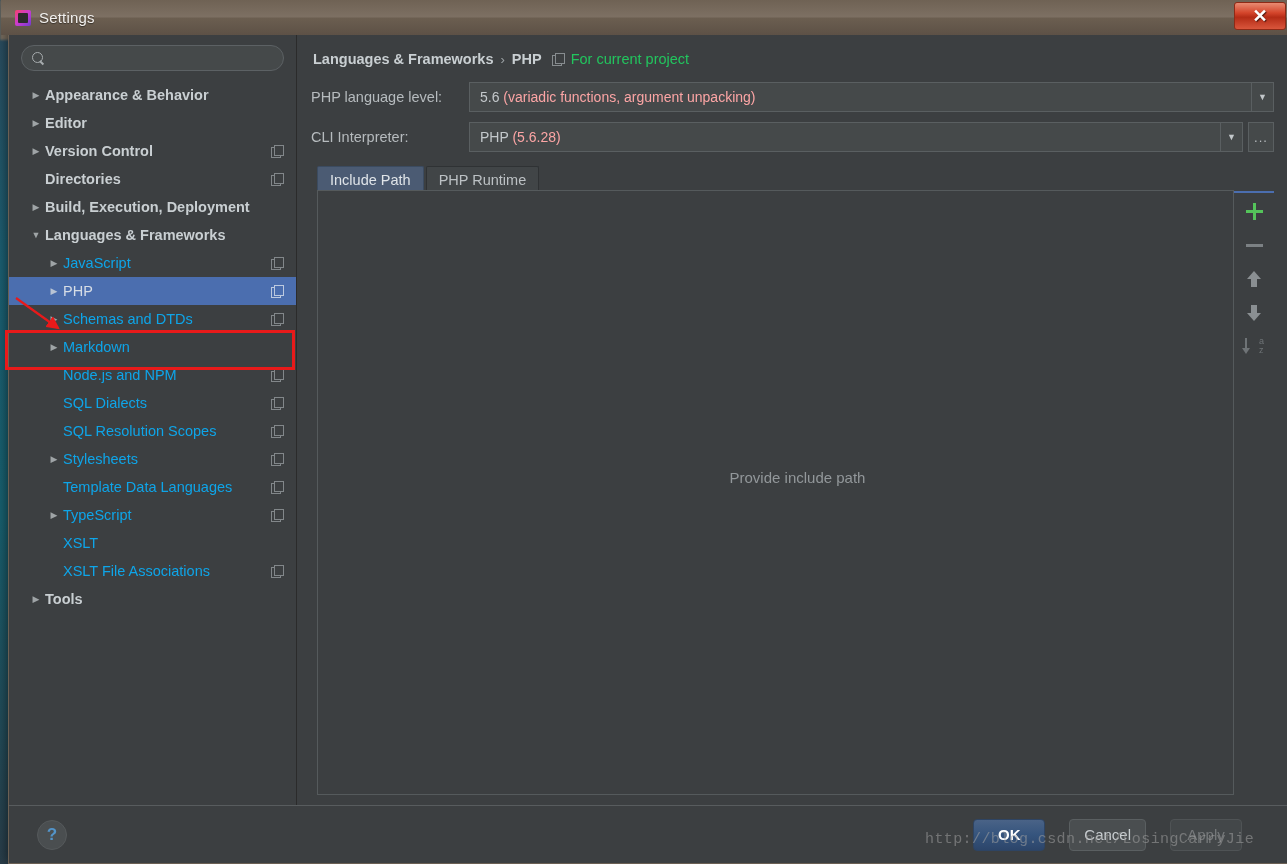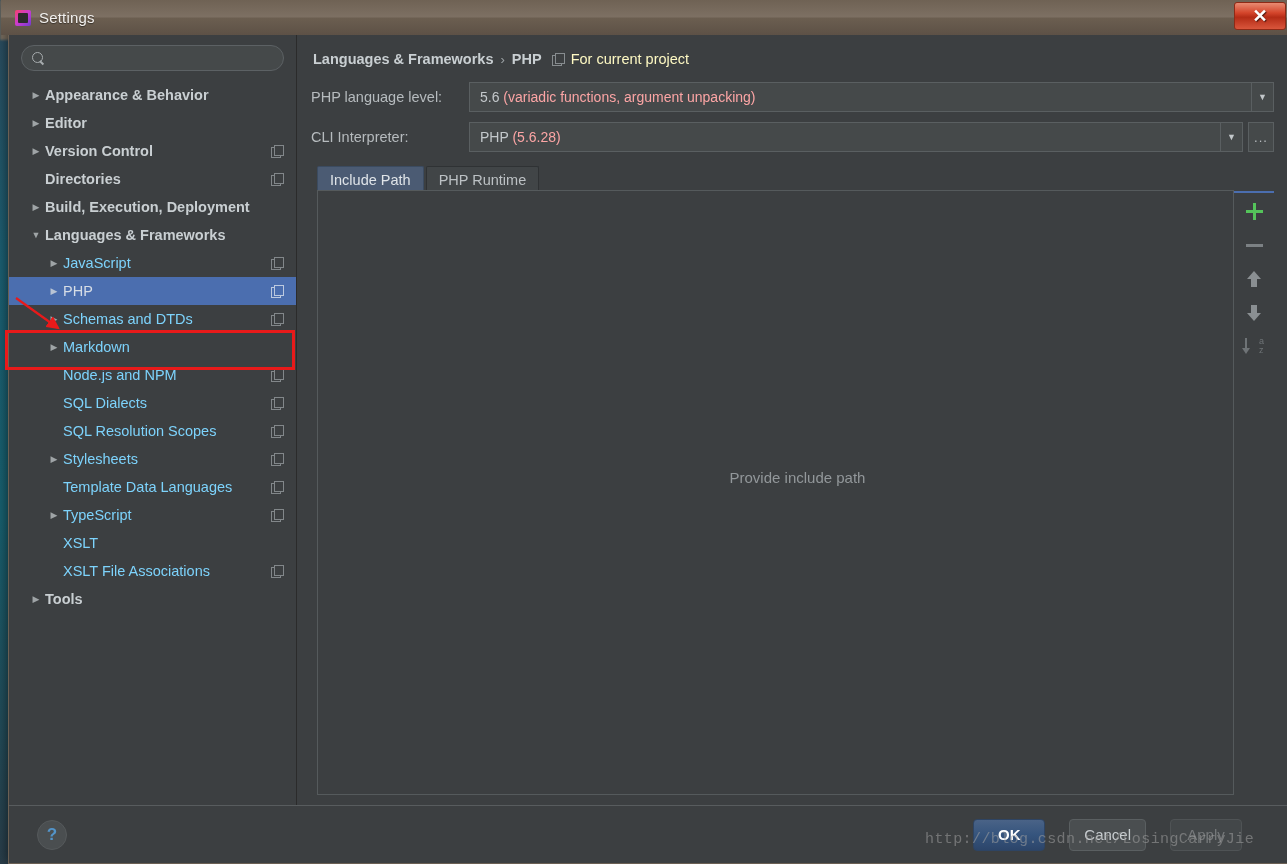--- a/index.html
+++ b/index.html
@@ -126,21 +126,21 @@
     padding-right: 12px; cursor: default; position: relative;
   }
   .tree-row .arrow {
     width: 18px; flex: none; text-align: center;
     color: #9fa4a6; font-size: 9px; line-height: 1;
   }
   .tree-row .label { flex: 1; font-size: 14.5px; white-space: nowrap; }
   .tree-row.level0 { padding-left: 18px; }
   .tree-row.level0 .label { color: #c9cfd2; font-weight: bold; }
   .tree-row.level1 { padding-left: 36px; }
-  .tree-row.level1 .label { color: #7dd3fc; font-weight: normal; }
+  .tree-row.level1 .label { color: #0ea5e9; font-weight: normal; }
   .tree-row.selected { background: #4b6eaf; }
   .tree-row.selected .label { color: #d6dde6; }
   .tree-row.selected .arrow { color: #b9c4d4; }
 
   
   .badge-icon {
     width: 13px; height: 13px; flex: none; position: relative; opacity: .75;
   }
   .badge-icon::before {
     content:""; position:absolute; left:0; top:2px;
@@ -167,21 +167,21 @@
     width: 13px; height: 13px; position: relative; margin: 0 6px 0 10px; opacity:.8;
   }
   #breadcrumb .scope-icon::before {
     content:""; position:absolute; left:0; top:2px; width:8px; height:9px;
     border:1.4px solid #9aa0a3; background:#3c3f41;
   }
   #breadcrumb .scope-icon::after {
     content:""; position:absolute; left:3px; top:0; width:8px; height:9px;
     border:1.4px solid #9aa0a3; background:#3c3f41;
   }
-  #breadcrumb .scope-text { color: #fef9c3; font-weight: normal; }
+  #breadcrumb .scope-text { color: #22c55e; font-weight: normal; }
 
   .field-row { display: flex; align-items: center; height: 32px; margin-bottom: 8px; }
   .field-label { width: 158px; flex: none; color: #b6bbbe; font-size: 14.5px; }
   .combo {
     flex: 1; height: 30px; background: #45494a;
     border: 1px solid #5a5f61; display: flex; align-items: center;
     padding-left: 10px; position: relative;
   }
   .combo .val { font-size: 14px; color: #c3c8cb; }
   .combo .val .dim { color: #fca5a5; }

